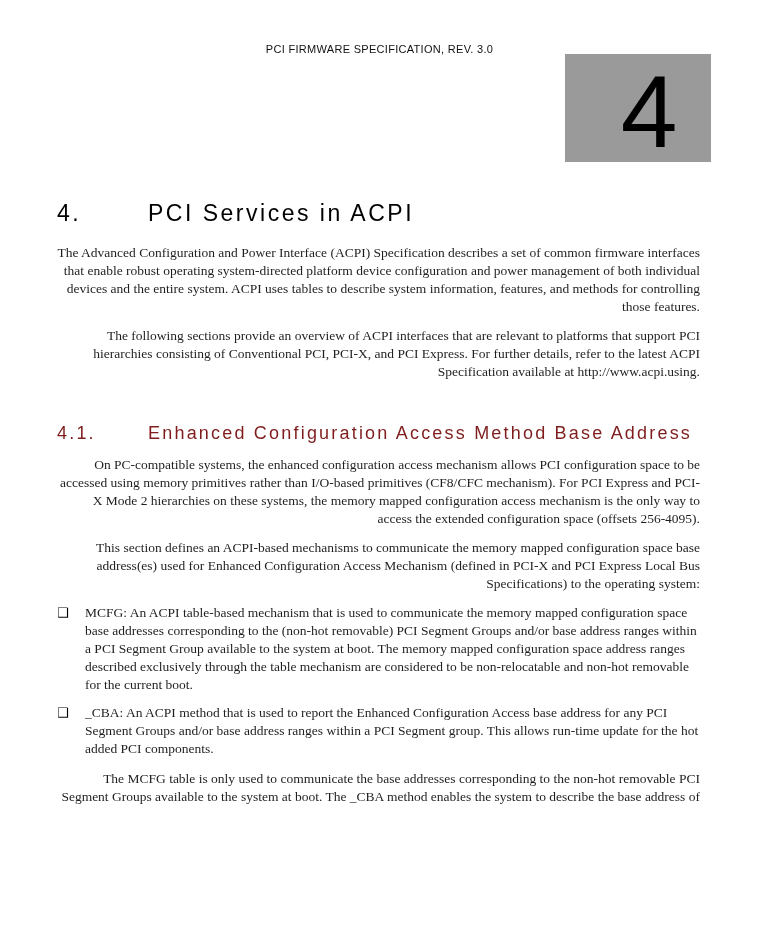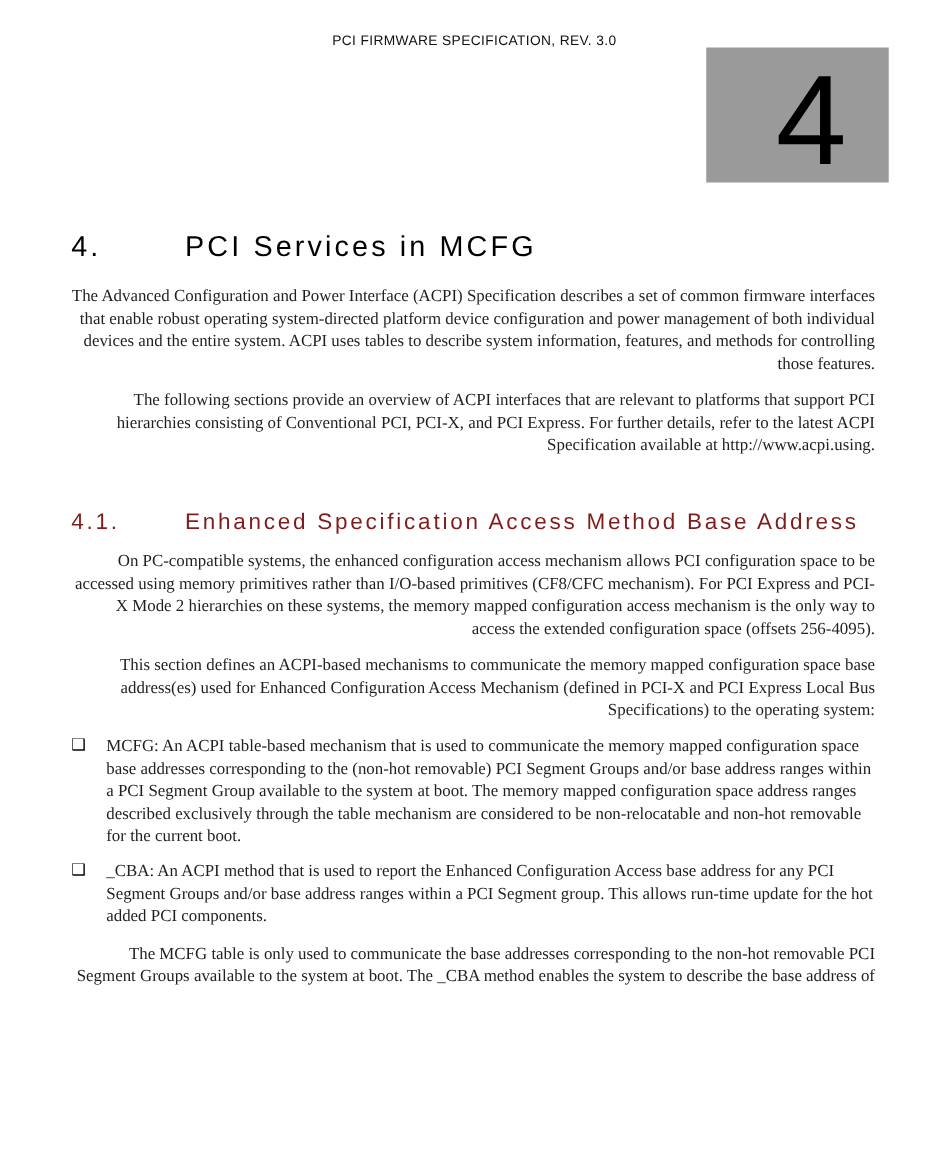--- a/index.html
+++ b/index.html
@@ -4,20 +4,21 @@
 <style>
   html, body { margin: 0; padding: 0; background: #ffffff; }
   .page {
     position: relative;
     width: 759px;
     height: 790px;
     background: #ffffff;
     overflow: hidden;
     font-family: "Liberation Serif", "DejaVu Serif", serif;
     color: #1f1f1f;
+    margin-top: 16px;
   }
   .doc-header {
     margin-top: 27px;
     text-align: center;
     font-family: "Liberation Sans", sans-serif;
     font-size: 11px;
     letter-spacing: 0.3px;
     color: #111111;
   }
   .chapter-badge {
@@ -106,29 +107,29 @@
   </div>
 
   <div class="chapter-badge" style="background: rgb(154, 154, 154);">
     <span class="digit">4</span>
   </div>
 
   <div class="content">
 
     <h1 class="section-heading">
       <span class="hnum">4.</span>
-      <span class="htext">PCI Services in MCFG</span>
+      <span class="htext">PCI Services in ACPI</span>
     </h1>
 
     <p class="body-par">The Advanced Configuration and Power Interface (ACPI) Specification describes a set of common firmware interfaces that enable robust operating system-directed platform device configuration and power management of both individual devices and the entire system.  ACPI uses tables to describe system information, features, and methods for controlling those features.</p>
     <p class="body-par">The following sections provide an overview of ACPI interfaces that are relevant to platforms that support PCI hierarchies consisting of Conventional PCI, PCI-X, and PCI Express.  For further details, refer to the latest ACPI Specification available at http://www.acpi.using.</p>
 
     <h2 class="subsection-heading">
       <span class="hnum">4.1.</span>
-      <span class="htext h2text">Enhanced Specification Access Method Base Address</span>
+      <span class="htext h2text">Enhanced Configuration Access Method Base Address</span>
     </h2>
 
     <p class="body-par">On PC-compatible systems, the enhanced configuration access mechanism allows PCI configuration space to be accessed using memory primitives rather than I/O-based primitives (CF8/CFC mechanism).  For PCI Express and PCI-X Mode 2 hierarchies on these systems, the memory mapped configuration access mechanism is the only way to access the extended configuration space (offsets 256-4095).</p>
     <p class="body-par">This section defines an ACPI-based mechanisms to communicate the memory mapped configuration space base address(es) used for Enhanced Configuration Access Mechanism (defined in PCI-X and PCI Express Local Bus Specifications) to the operating system:</p>
 
     <ul class="checkbox-list">
       <li>
         <span class="marker">❑</span>
         <span>MCFG:  An ACPI table-based mechanism that is used to communicate the memory mapped configuration space base addresses corresponding to the (non-hot removable) PCI Segment Groups and/or base address ranges within a PCI Segment Group available to the system at boot. The memory mapped configuration space address ranges described exclusively through the table mechanism are considered to be non-relocatable and non-hot removable for the current boot.</span>
       </li>

